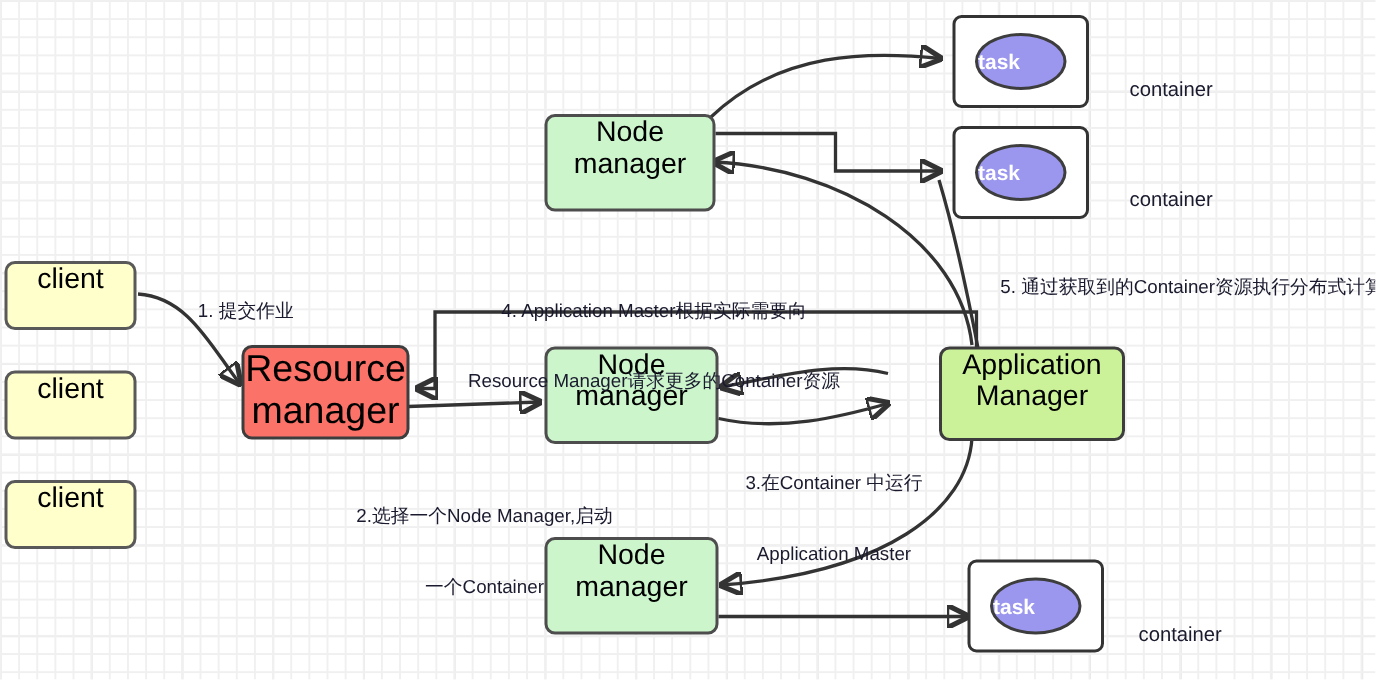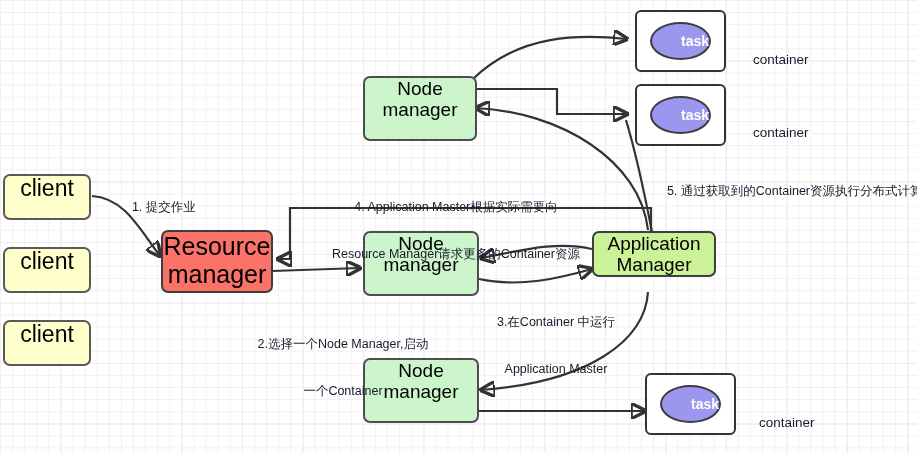--- a/index.html
+++ b/index.html
@@ -32,21 +32,21 @@
     justify-content: center;
     text-align: center;
     line-height: 1.12;
     color: #000000;
     z-index: 5;
   }
   .node span { display: block; }
   .client {
     background: #ffffcc;
     border-color: #595959;
-    font-size: 23px;
+    font-size: 19px;
   }
   .rm {
     background: #fa7268;
     border-color: #3d3d3d;
     font-size: 25px;
   }
   .nm {
     background: #ccf5cc;
     border-color: #4d4d4d;
     font-size: 19px;
@@ -65,21 +65,21 @@
     z-index: 6;
   }
   .task-ellipse {
     position: absolute;
     box-sizing: border-box;
     background: #9b96ee;
     border: 2px solid #3d3d3d;
     border-radius: 50%;
     display: flex;
     align-items: center;
-    justify-content: flex-end;
+    justify-content: flex-start;
     color: #ffffff;
     font-size: 14px;
     font-weight: bold;
     z-index: 7;
   }
   .caption {
     position: absolute;
     font-size: 12.5px;
     color: #1a1a2e;
     line-height: 1.25;
@@ -162,21 +162,21 @@
       <span>manager</span>
     </div>
   </div>
   <div class="node nm" style="left:363px; top:358px; width:116px; height:65px;">
     <div>
       <span>Node</span>
       <span>manager</span>
     </div>
   </div>
 
-  <div class="node am" style="left:592px; top:231px; width:124px; height:46px;">
+  <div class="node am" style="left:626px; top:231px; width:124px; height:63px;">
     <div>
       <span>Application</span>
       <span>Manager</span>
     </div>
   </div>
 
   <div class="container-box" style="left:635px; top:10px; width:91px; height:62px;"></div>
   <div class="task-ellipse" style="left:650px; top:22px; width:61px; height:38px;">
     <span>task</span>
   </div>
@@ -197,31 +197,31 @@
     <span>task</span>
   </div>
   <div class="caption" style="left:744px; top:398px; font-size:13.5px;">
     <span>container</span>
   </div>
 
   <div class="caption" style="left:118px; top:184px;text-align:center;">
     <span>1. 提交作业</span>
   </div>
 
-  <div class="caption center" style="left:244px; top:306px; width:198px;">
+  <div class="caption center" style="left:224px; top:306px; width:198px;">
     <div>2.选择一个Node Manager,启动</div>
     <div>一个Container</div>
   </div>
 
   <div class="caption center" style="left:486px; top:284px; width:140px;">
     <div>3.在Container 中运行</div>
     <div>Application Master</div>
   </div>
 
-  <div class="caption center" style="left:306px; top:169px; width:300px;">
+  <div class="caption center" style="left:286px; top:169px; width:300px;">
     <div>4. Application Master根据实际需要向</div>
     <div>Resource Manager请求更多的Container资源</div>
   </div>
 
   <div class="caption" style="left:653px; top:168px;">
     <span>5. 通过获取到的Container资源执行分布式计算</span>
   </div>
 
 </div>
 

